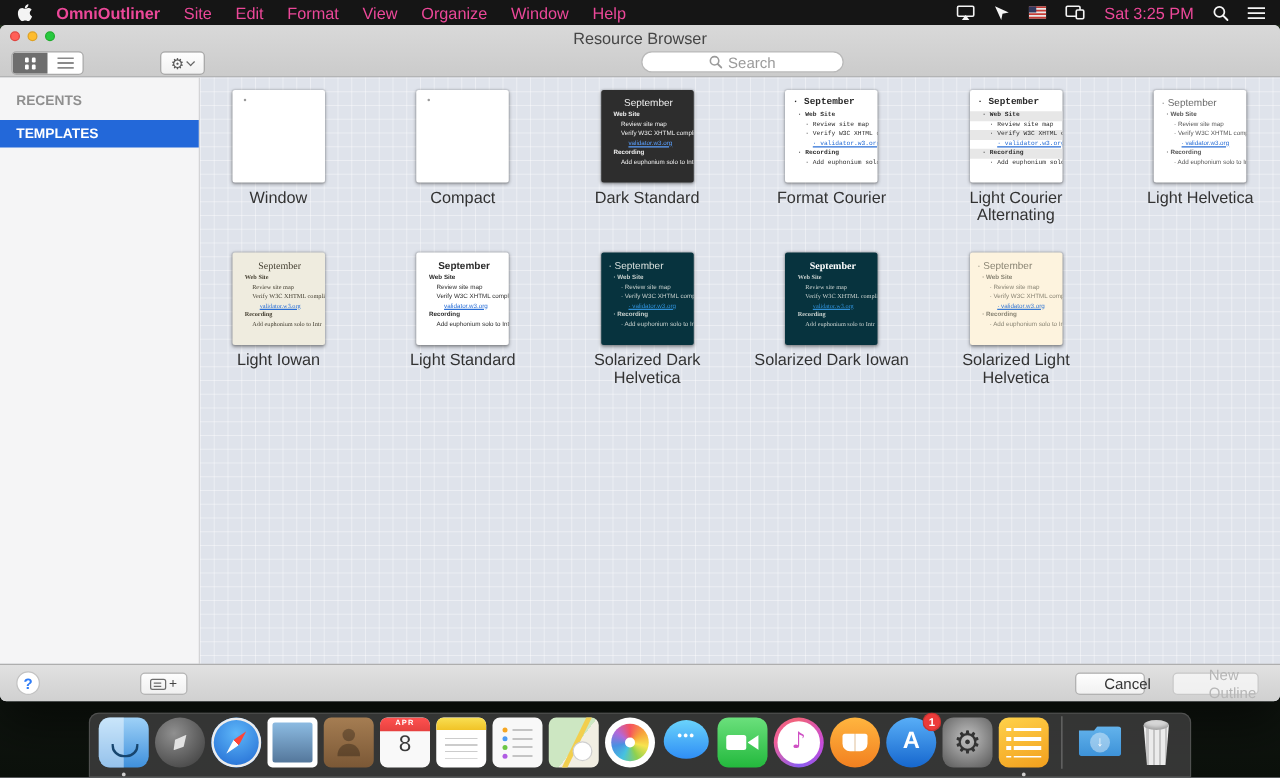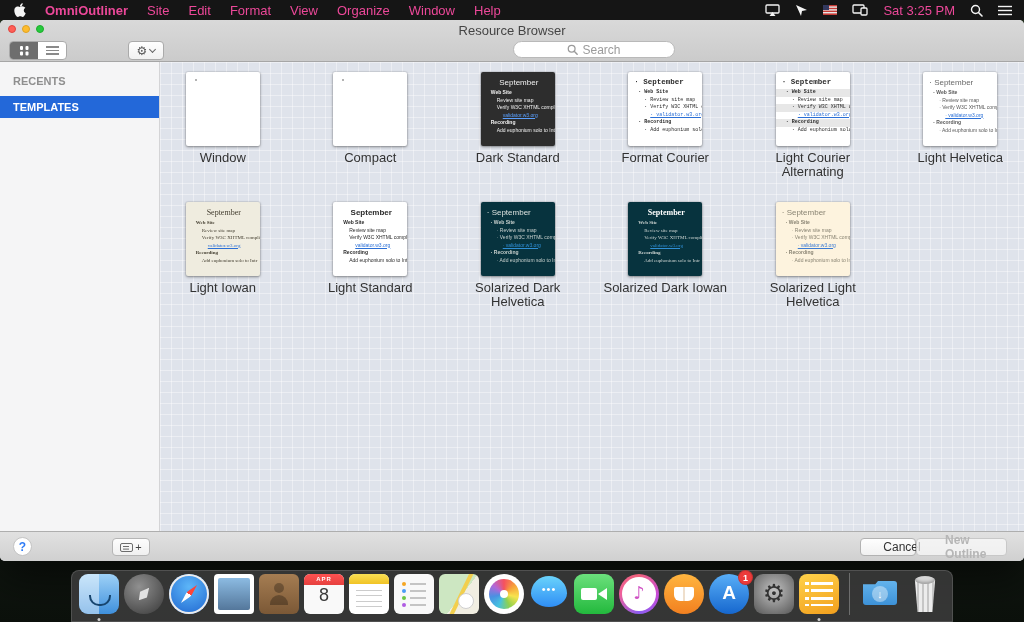--- a/index.html
+++ b/index.html
@@ -108,21 +108,21 @@
     display:flex; align-items:center; justify-content:center; }
   .add-btn { position:absolute; left:112px; top:6px; width:38px; height:18px; background:linear-gradient(#fdfdfd,#f0f0f0);
     border:1px solid #b5b5b5; border-radius:4px; display:flex; align-items:center; justify-content:center; gap:2px; }
   .add-ico { width:13px; height:9px; border:1px solid #6d6d6d; border-radius:2px; position:relative; }
   .add-ico::before { content:""; position:absolute; left:2px; top:2px; width:6px; height:1.4px; background:#6d6d6d;
     box-shadow:0 2.6px 0 #6d6d6d; }
   .add-plus { font-size:11px; color:#444; line-height:1; }
   .btn { position:absolute; top:6px; height:18px; border-radius:4px; font-size:12px;
     display:flex; align-items:center; justify-content:center;padding-left:28px; }
   .btn-cancel { right:108px; width:56px; background:linear-gradient(#fefefe,#f1f1f1); border:1px solid #b2b2b2; color:#333; }
-  .btn-new { right:17px; width:91px; background:rgba(255,255,255,.65); border:1px solid #c8c8c8; color:#b6b6b6;font-weight:bold; }
+  .btn-new { right:17px; width:69px; background:rgba(255,255,255,.65); border:1px solid #c8c8c8; color:#b6b6b6; }
 
   
   .dock { position:absolute; left:50%; transform:translateX(-50%); bottom:0; height:52px;
     display:flex; align-items:center; gap:5px; padding:4px 7px 8px 7px;
     background:rgba(62,62,62,.82); border:1px solid rgba(255,255,255,.14); border-radius:8px 8px 0 0; }
   .dock-item { position:relative; width:40px; height:40px; flex:none; }
   .dock-divider { width:1px; height:42px; background:rgba(255,255,255,.28); margin:0 5px; flex:none; }
   .run-dot { position:absolute; left:50%; transform:translateX(-50%); bottom:-7px;
     width:3px; height:3px; border-radius:50%; background:#cfcfcf; }
   .badge { position:absolute; top:-4px; right:-4px; min-width:15px; height:15px; border-radius:8px;

